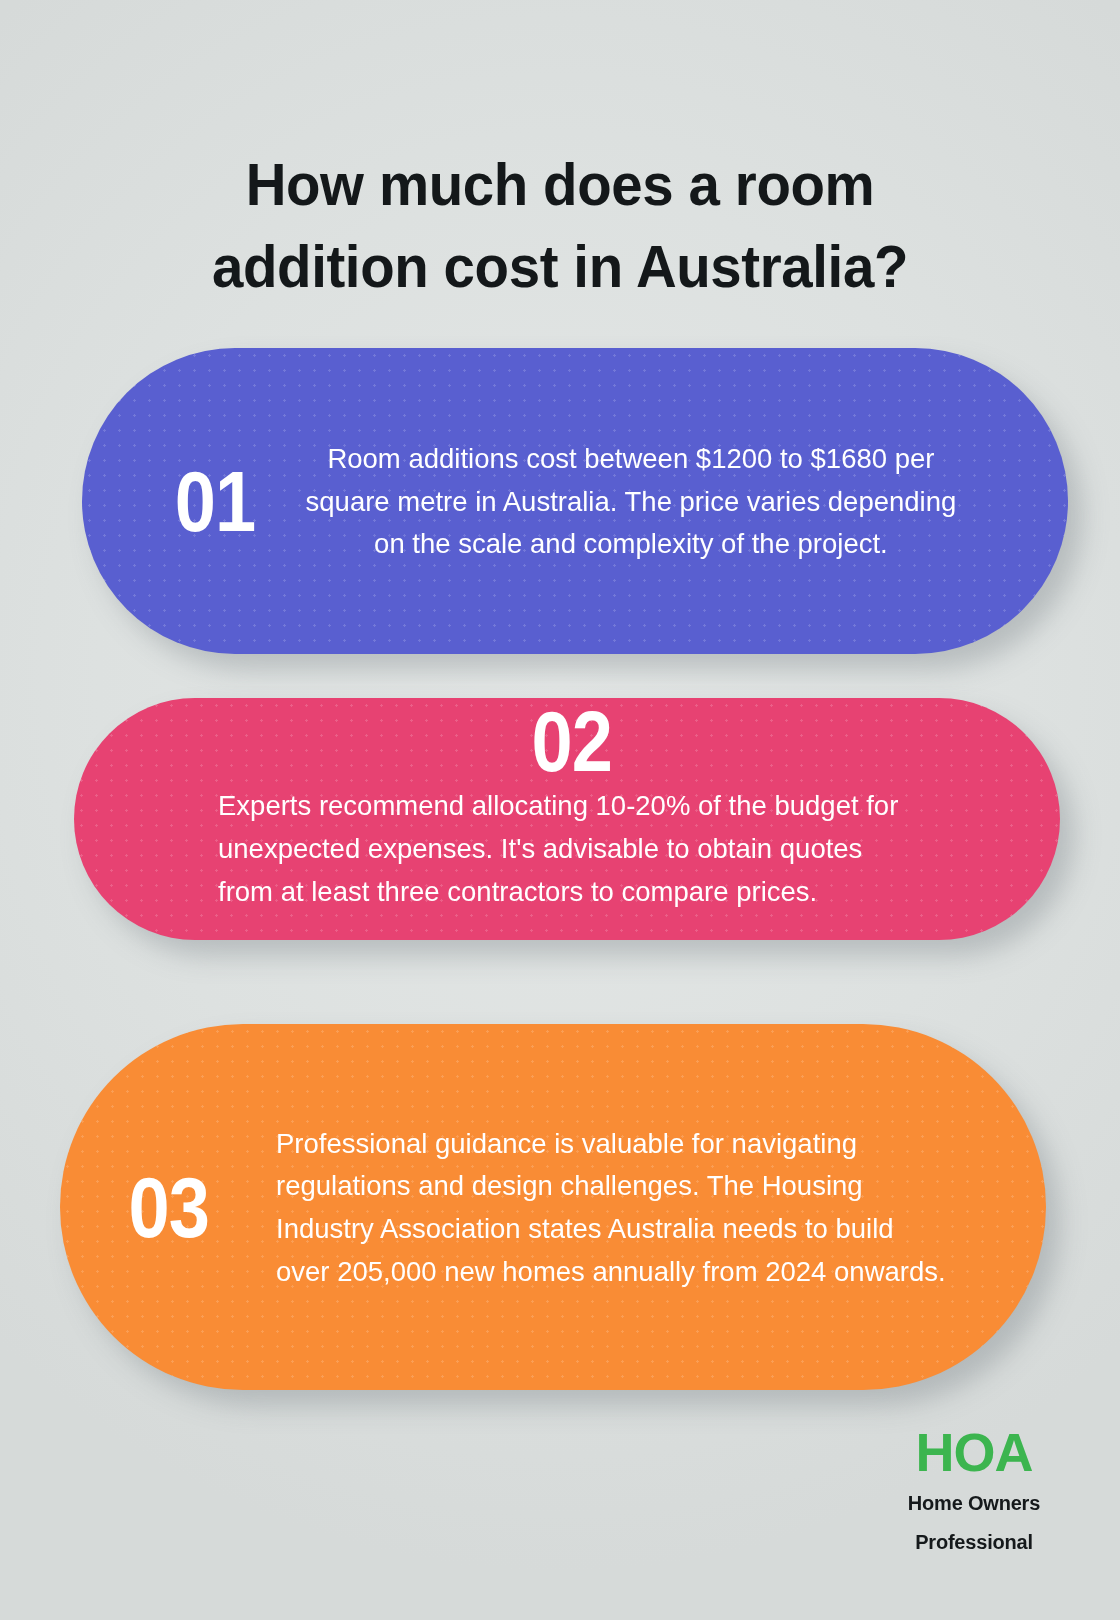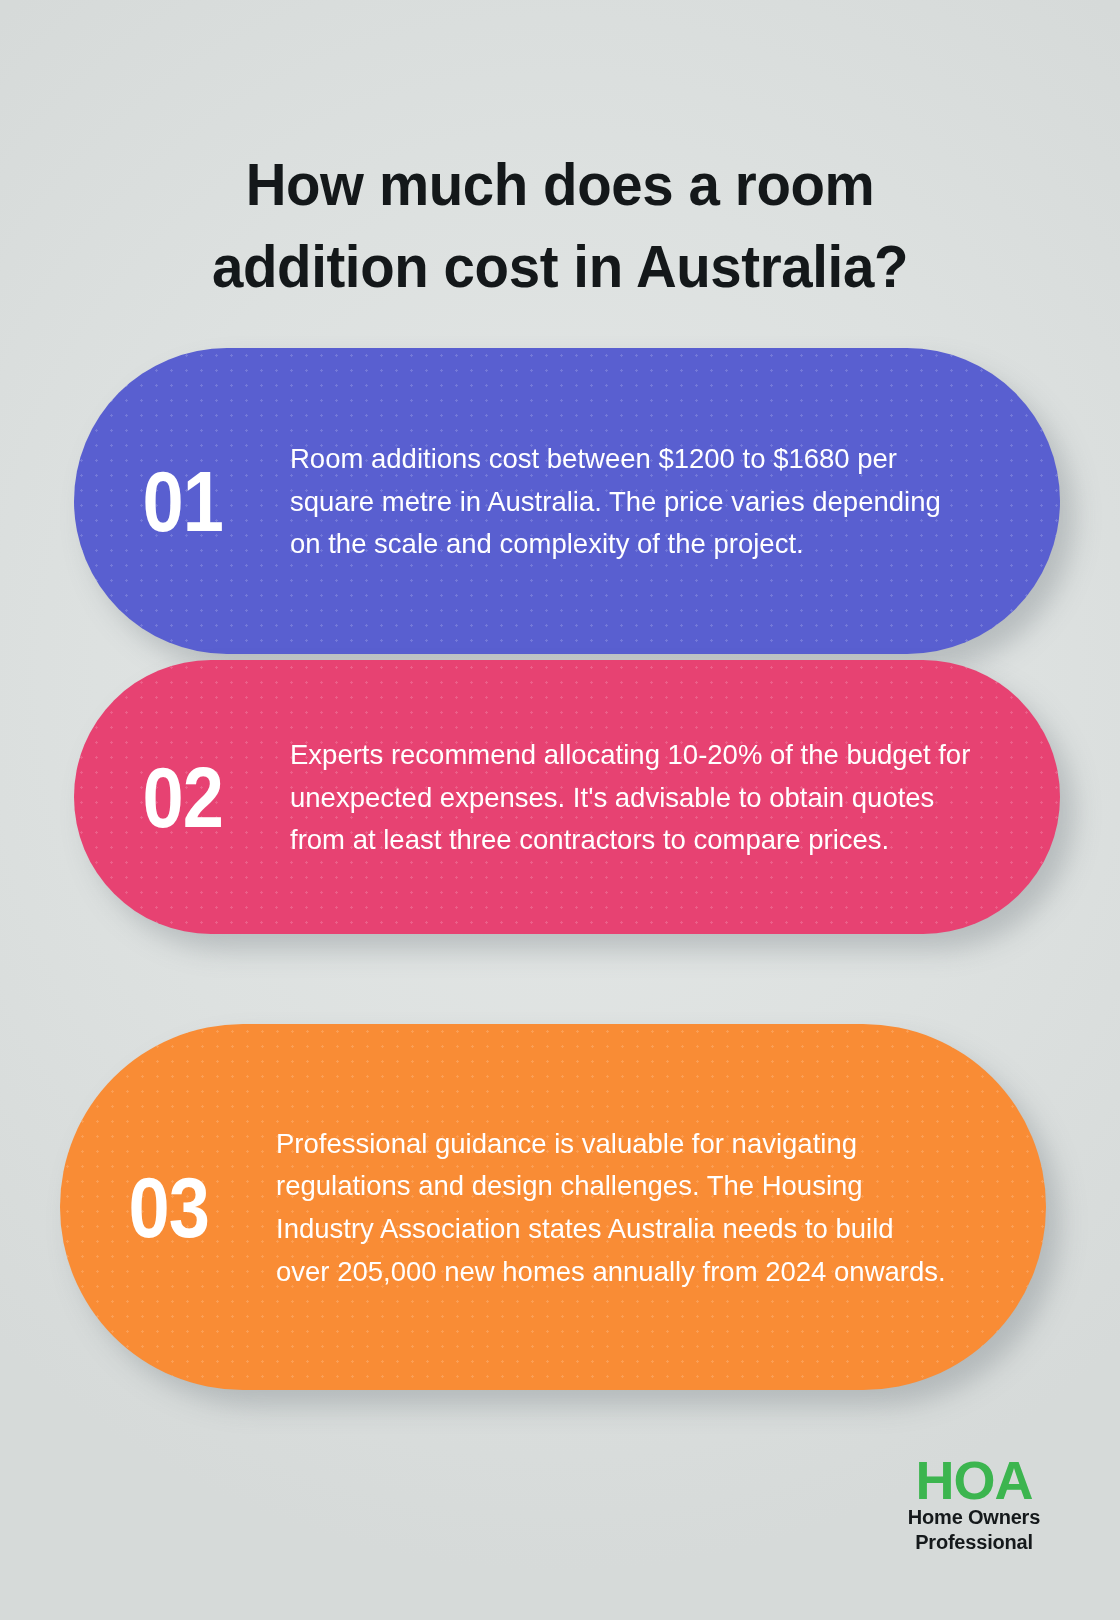--- a/index.html
+++ b/index.html
@@ -57,32 +57,34 @@
     align-items: center;
     box-sizing: border-box;
     border-radius: 999px;
     box-shadow: 14px 16px 26px rgba(110, 120, 125, 0.34);
     background-image:
       radial-gradient(rgba(255,255,255,0.16) 1px, transparent 1.2px);
     background-size: 15px 15px;
   }
 
   .card-1 {
-    left: 74px;
+    left: 82px;
     top: 348px;
     width: 986px;
     height: 306px;
     background-color: #595fd0;
+    text-align: center;
   }
   .card-2 {
     left: 74px;
-    top: 660px;
+    top: 698px;
     width: 986px;
-    height: 274px;
+    height: 242px;
     background-color: #e74272;
+    flex-direction: column;
   }
   .card-3 {
     left: 60px;
     top: 1024px;
     width: 986px;
     height: 366px;
     background-color: #f98c35;
   }
 
   .card-num {
@@ -131,20 +133,21 @@
     letter-spacing: -1px;
     font-family: "Liberation Sans", sans-serif;
   }
   .logo-line {
     color: #15191b;
     font-size: 20px;
     font-weight: bold;
     line-height: 1.22;
     font-family: "Liberation Sans", sans-serif;
     letter-spacing: -0.2px;
+    margin-top: 14px;
   }
 </style>
 </head>
 <body>
 
 <div class="page">
 
   <div class="bg-vignette"></div>
 
   <h1 class="title">How much does a room

